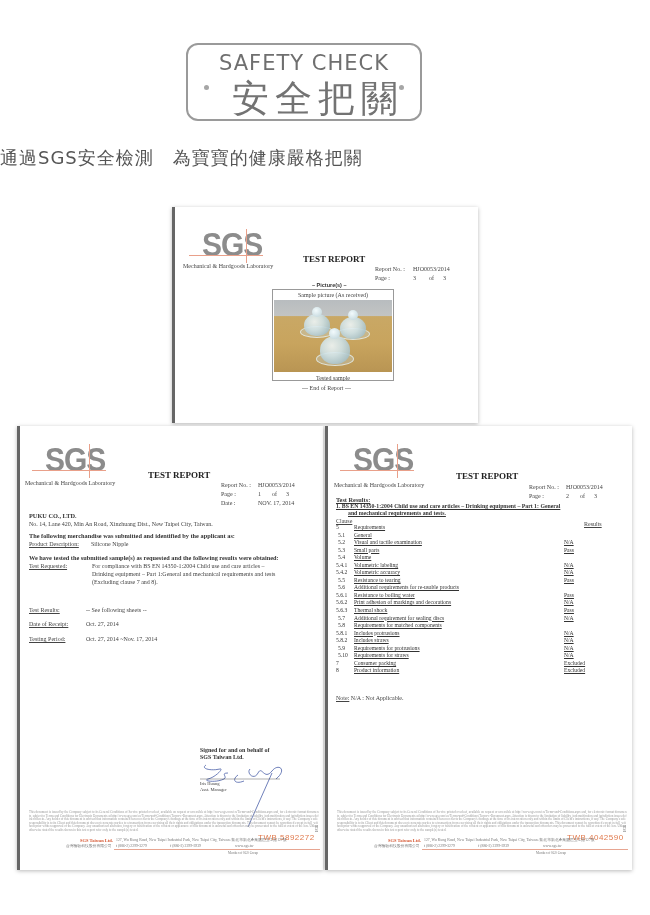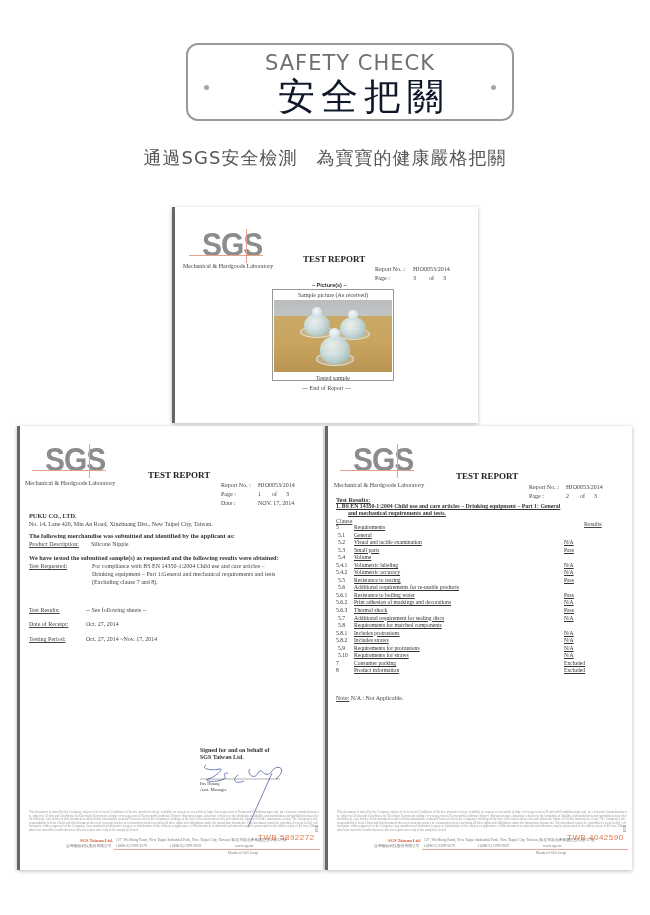--- a/index.html
+++ b/index.html
@@ -2,35 +2,35 @@
 <html><head>
 <meta charset="utf-8">
 <style>
   * { box-sizing: border-box; margin: 0; padding: 0; }
   body {
     width: 650px; height: 915px; background: #ffffff; position: relative; overflow: hidden;
     font-family: "Liberation Serif", serif; color: #222;
   }
   
   .badge {
-    position: absolute; left: 186px; top: 43px; width: 328px; height: 78px;
+    position: absolute; left: 186px; top: 43px; width: 236px; height: 78px;
     border: 2px solid #9a9a9a; border-radius: 12px; text-align: center;
   }
   .badge .dot { position: absolute; top: 40px; width: 5px; height: 5px; border-radius: 50%; background: #a6a6a6; }
   .badge .dot.l { left: 16px; } .badge .dot.r { right: 16px; }
   .badge-en {
     position: absolute; left: 0; right: 0; top: 6px;
     font-family: "DejaVu Sans", sans-serif; font-size: 21px; letter-spacing: 1px; color: #6f6f6f; font-weight: normal;
   }
   .badge-zh {
     position: absolute; left: 0; right: 0; top: 33px;
-    font-family: Liberation Mono, monospace; font-size: 37px; letter-spacing: 6px; color: #0f172a; line-height: 42px; margin-left: 28px;
+    font-family: Liberation Serif, serif; font-size: 37px; letter-spacing: 6px; color: #737373; line-height: 42px; margin-left: 28px;
   }
   .subtitle {
-    position: absolute; left: 0; right: 0; top: 146px; text-align: center;
+    position: absolute; left: 0; right: 0; top: 146px; 
     font-family: "DejaVu Sans", sans-serif; font-size: 18px; color: #555; letter-spacing: 1px; word-spacing: 12px;
   }
   
   .page {
     position: absolute; background: #fff;
     box-shadow: 0 1px 4px rgba(0,0,0,0.28);
     border-left: 3px solid #666;
     overflow: hidden;
     font-size: 6.3px; line-height: 1.35; color: #333;
   }

